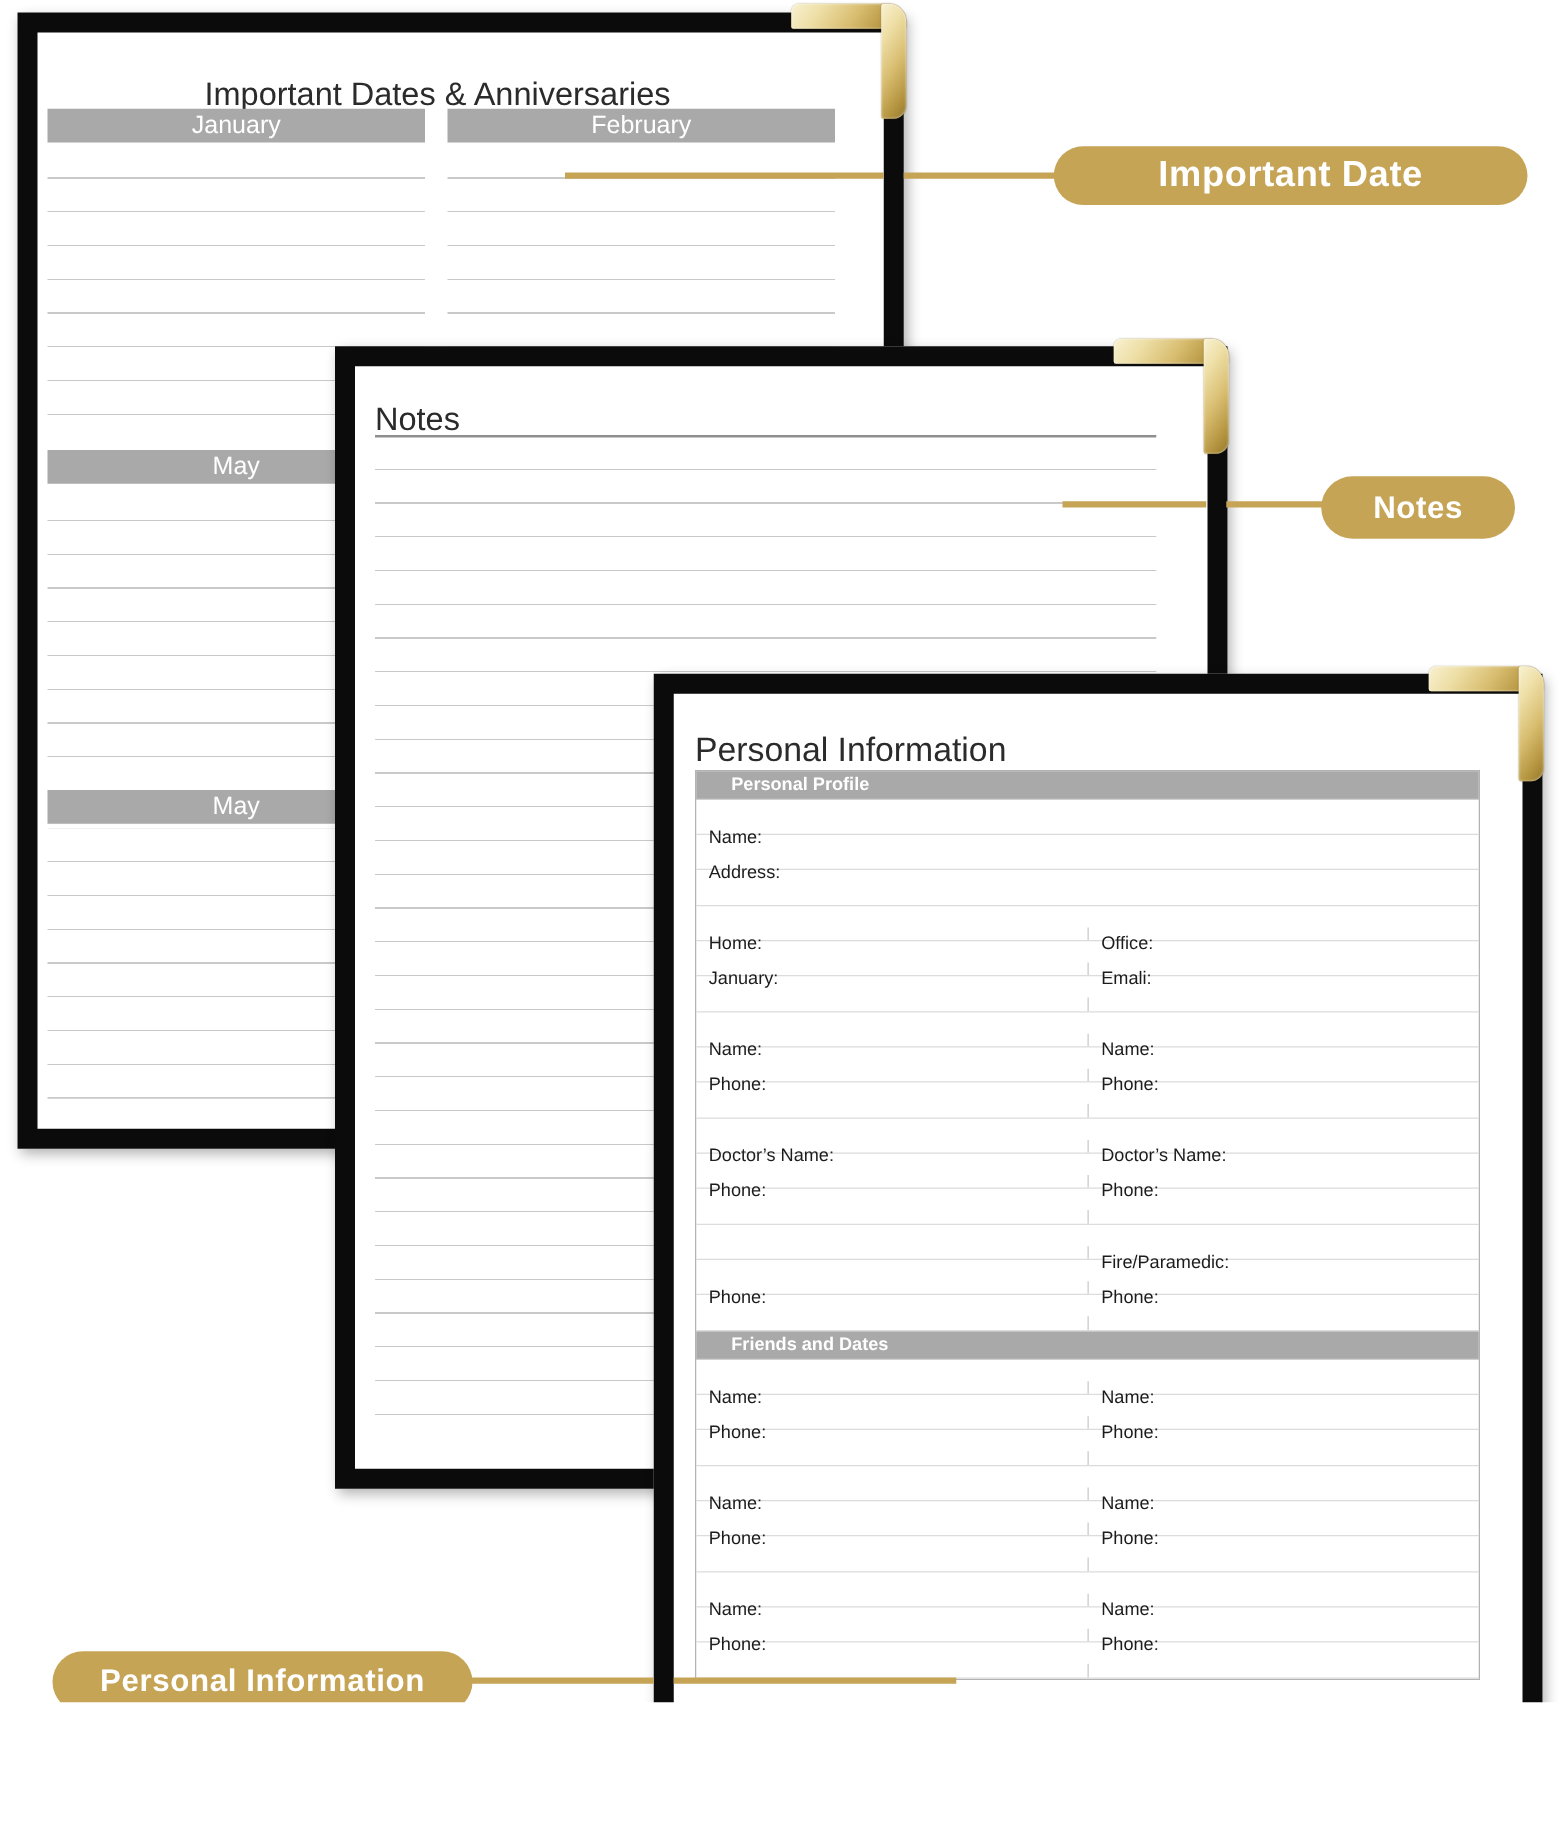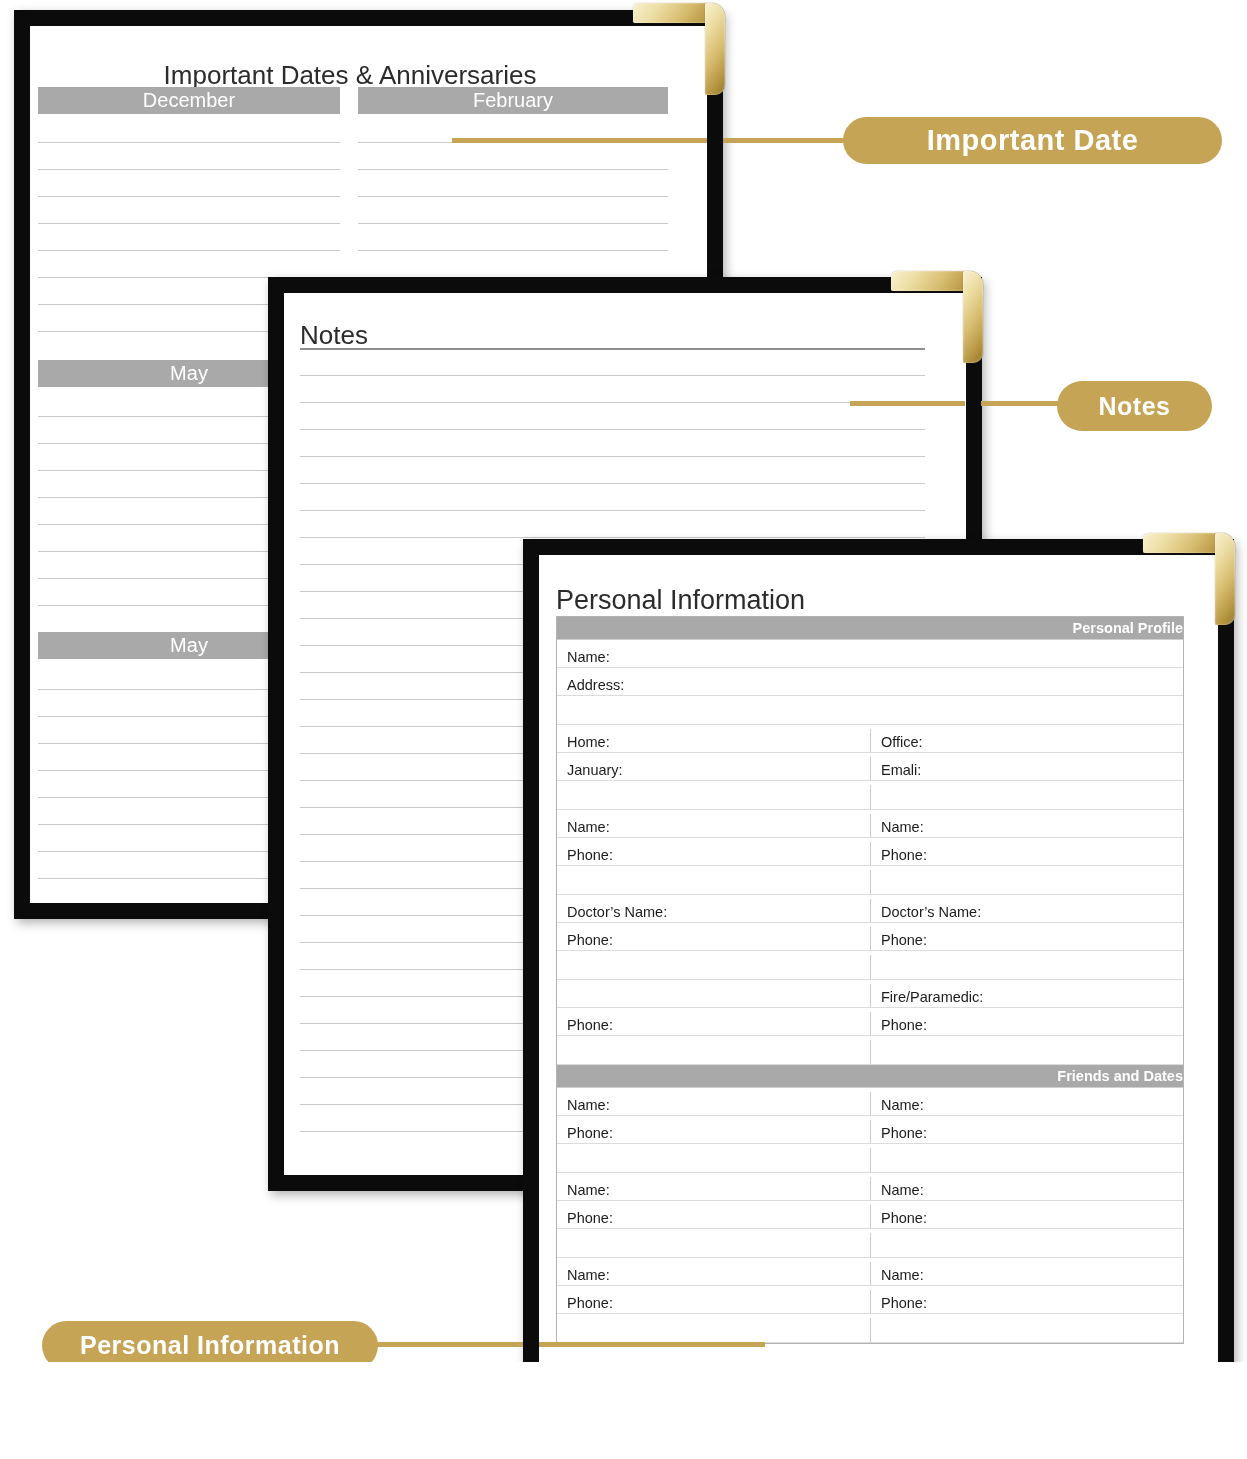--- a/index.html
+++ b/index.html
@@ -32,27 +32,27 @@
   .rl-mar{left:8px;top:364px;width:302px;height:216px;}
   .rl-may{left:8px;top:637px;width:302px;height:216px;}
 
   
   .notes-underline{position:absolute;left:16px;top:55px;width:625px;height:2px;background:#8f8f8f;}
   .rl-notes{left:16px;top:56px;width:625px;height:797px;}
 
   
   #pi-table{position:absolute;left:17px;top:61px;width:628px;
             border:1px solid #b3b3b3;box-sizing:border-box;background:#fff;}
-  .thead{height:22px;background:var(--bar,#a9a9a9);color:#fff;text-align:right;
-         font-size:14.5px;line-height:22px;font-weight:bold;border-bottom:1px solid #cfcfcf;}
+  .thead{height:22px;background:var(--bar,#a9a9a9);color:#fff;text-align:left;
+         font-size:14.5px;line-height:22px;font-weight:bold;border-bottom:1px solid #cfcfcf;padding-left:28px;}
   .trow{position:relative;border-bottom:1px solid #dcdcdc;}
   .trow.label-row{height:27px;}
   .trow.empty{height:28px;}
   .trow.motto{height:68px;border-bottom:none;}
-  .cell{position:absolute;top:4px;bottom:0;box-sizing:border-box;
+  .cell{position:absolute;top:17px;bottom:0;box-sizing:border-box;
         font-size:14.5px;color:#1c1c1c;padding:5px 0 0 10px;}
   .cell.full{left:0;width:100%;}
   .cell.left{left:0;width:50%;}
   .cell.right{left:50%;width:50%;border-left:1px solid #c9c9c9;}
 
   
   .gold-corner{position:absolute;width:92px;height:92px;z-index:8;}
   .gc-h,.gc-v{position:absolute;right:0;
       background:linear-gradient(125deg,#f8f1d2 0%,#eedfa6 25%,#d8bd70 55%,#b4943f 82%,#93772f 100%);
       box-shadow:inset 0 0 2px rgba(255,255,255,.7),0 0 1px rgba(90,70,20,.7);}
@@ -79,21 +79,21 @@
   #ln-pers-a{left:376px;top:1342px;width:147px;}
   #ln-pers-b{left:539px;top:1342px;width:226px;}
 </style>
 </head>
 <body>
 
 <div id="canvas">
 
   <section class="page" id="page-dates">
     <h1 class="page-title">Important Dates &amp; Anniversaries</h1>
-    <div class="month-bar mb-jan">December</div>
+    <div class="month-bar mb-jan">January</div>
     <div class="month-bar mb-feb">February</div>
     <div class="ruled rl-jan"></div>
     <div class="ruled rl-feb"></div>
     <div class="month-bar mb-mar">May</div>
     <div class="ruled rl-mar"></div>
     <div class="month-bar mb-may">May</div>
     <div class="ruled rl-may"></div>
     <div class="gold-corner top gc-dates">
       <div class="gc-h"></div>
         <div class="gc-v"></div>

